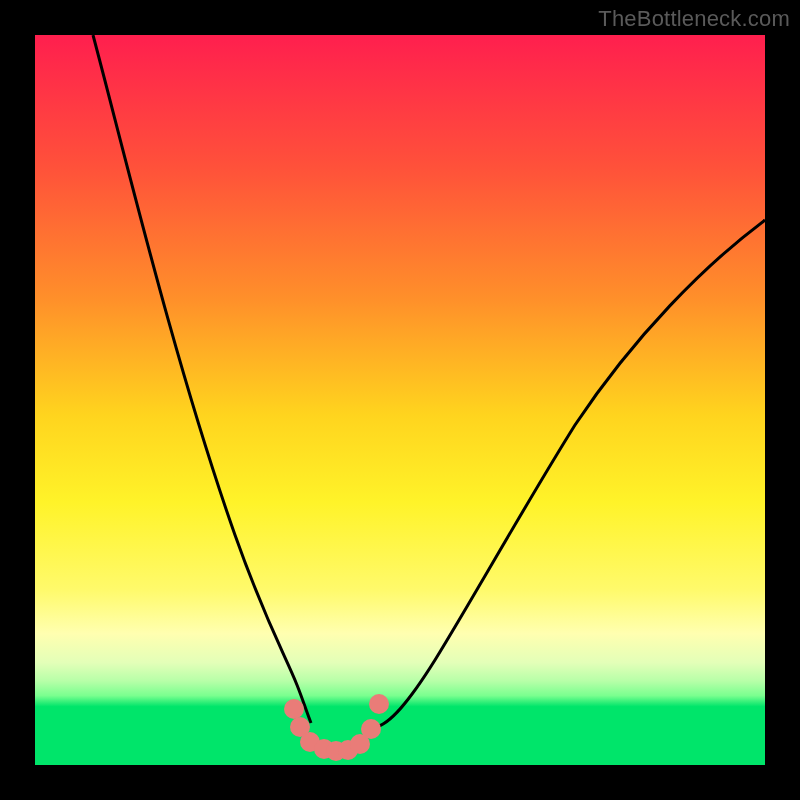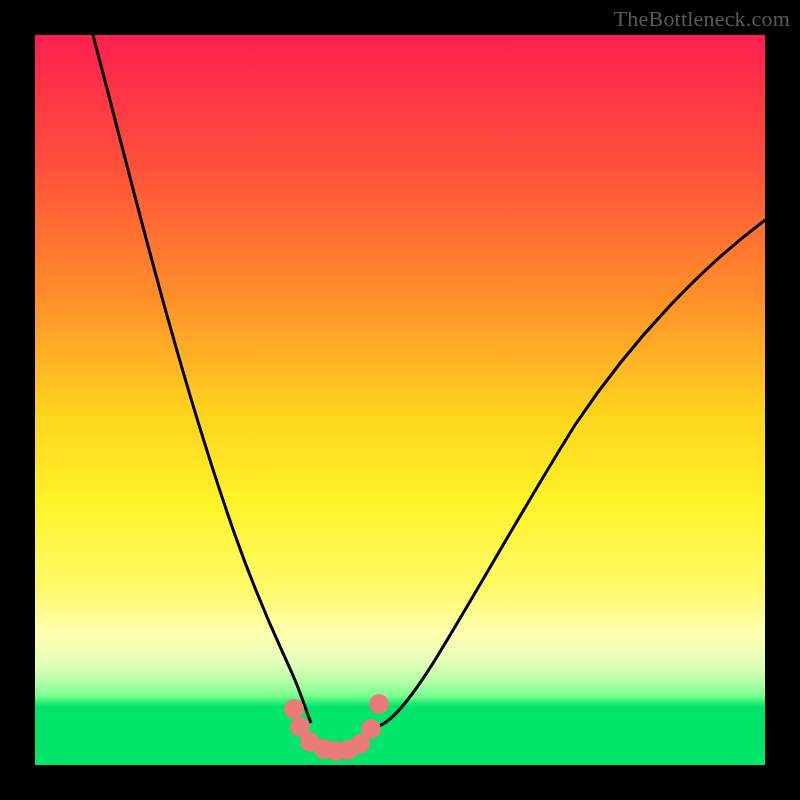--- a/index.html
+++ b/index.html
@@ -11,21 +11,20 @@
     overflow: hidden;
     font-family: Arial, Helvetica, sans-serif;
   }
   .frame {
     position: absolute;
     left: 0;
     top: 0;
     width: 800px;
     height: 800px;
     background: #000;
-    font-family: Liberation Serif, serif;
   }
   .plot {
     position: absolute;
     left: 35px;
     top: 35px;
     width: 730px;
     height: 730px;
     background: linear-gradient(
       to bottom,
       #ff1f4e 0%,

